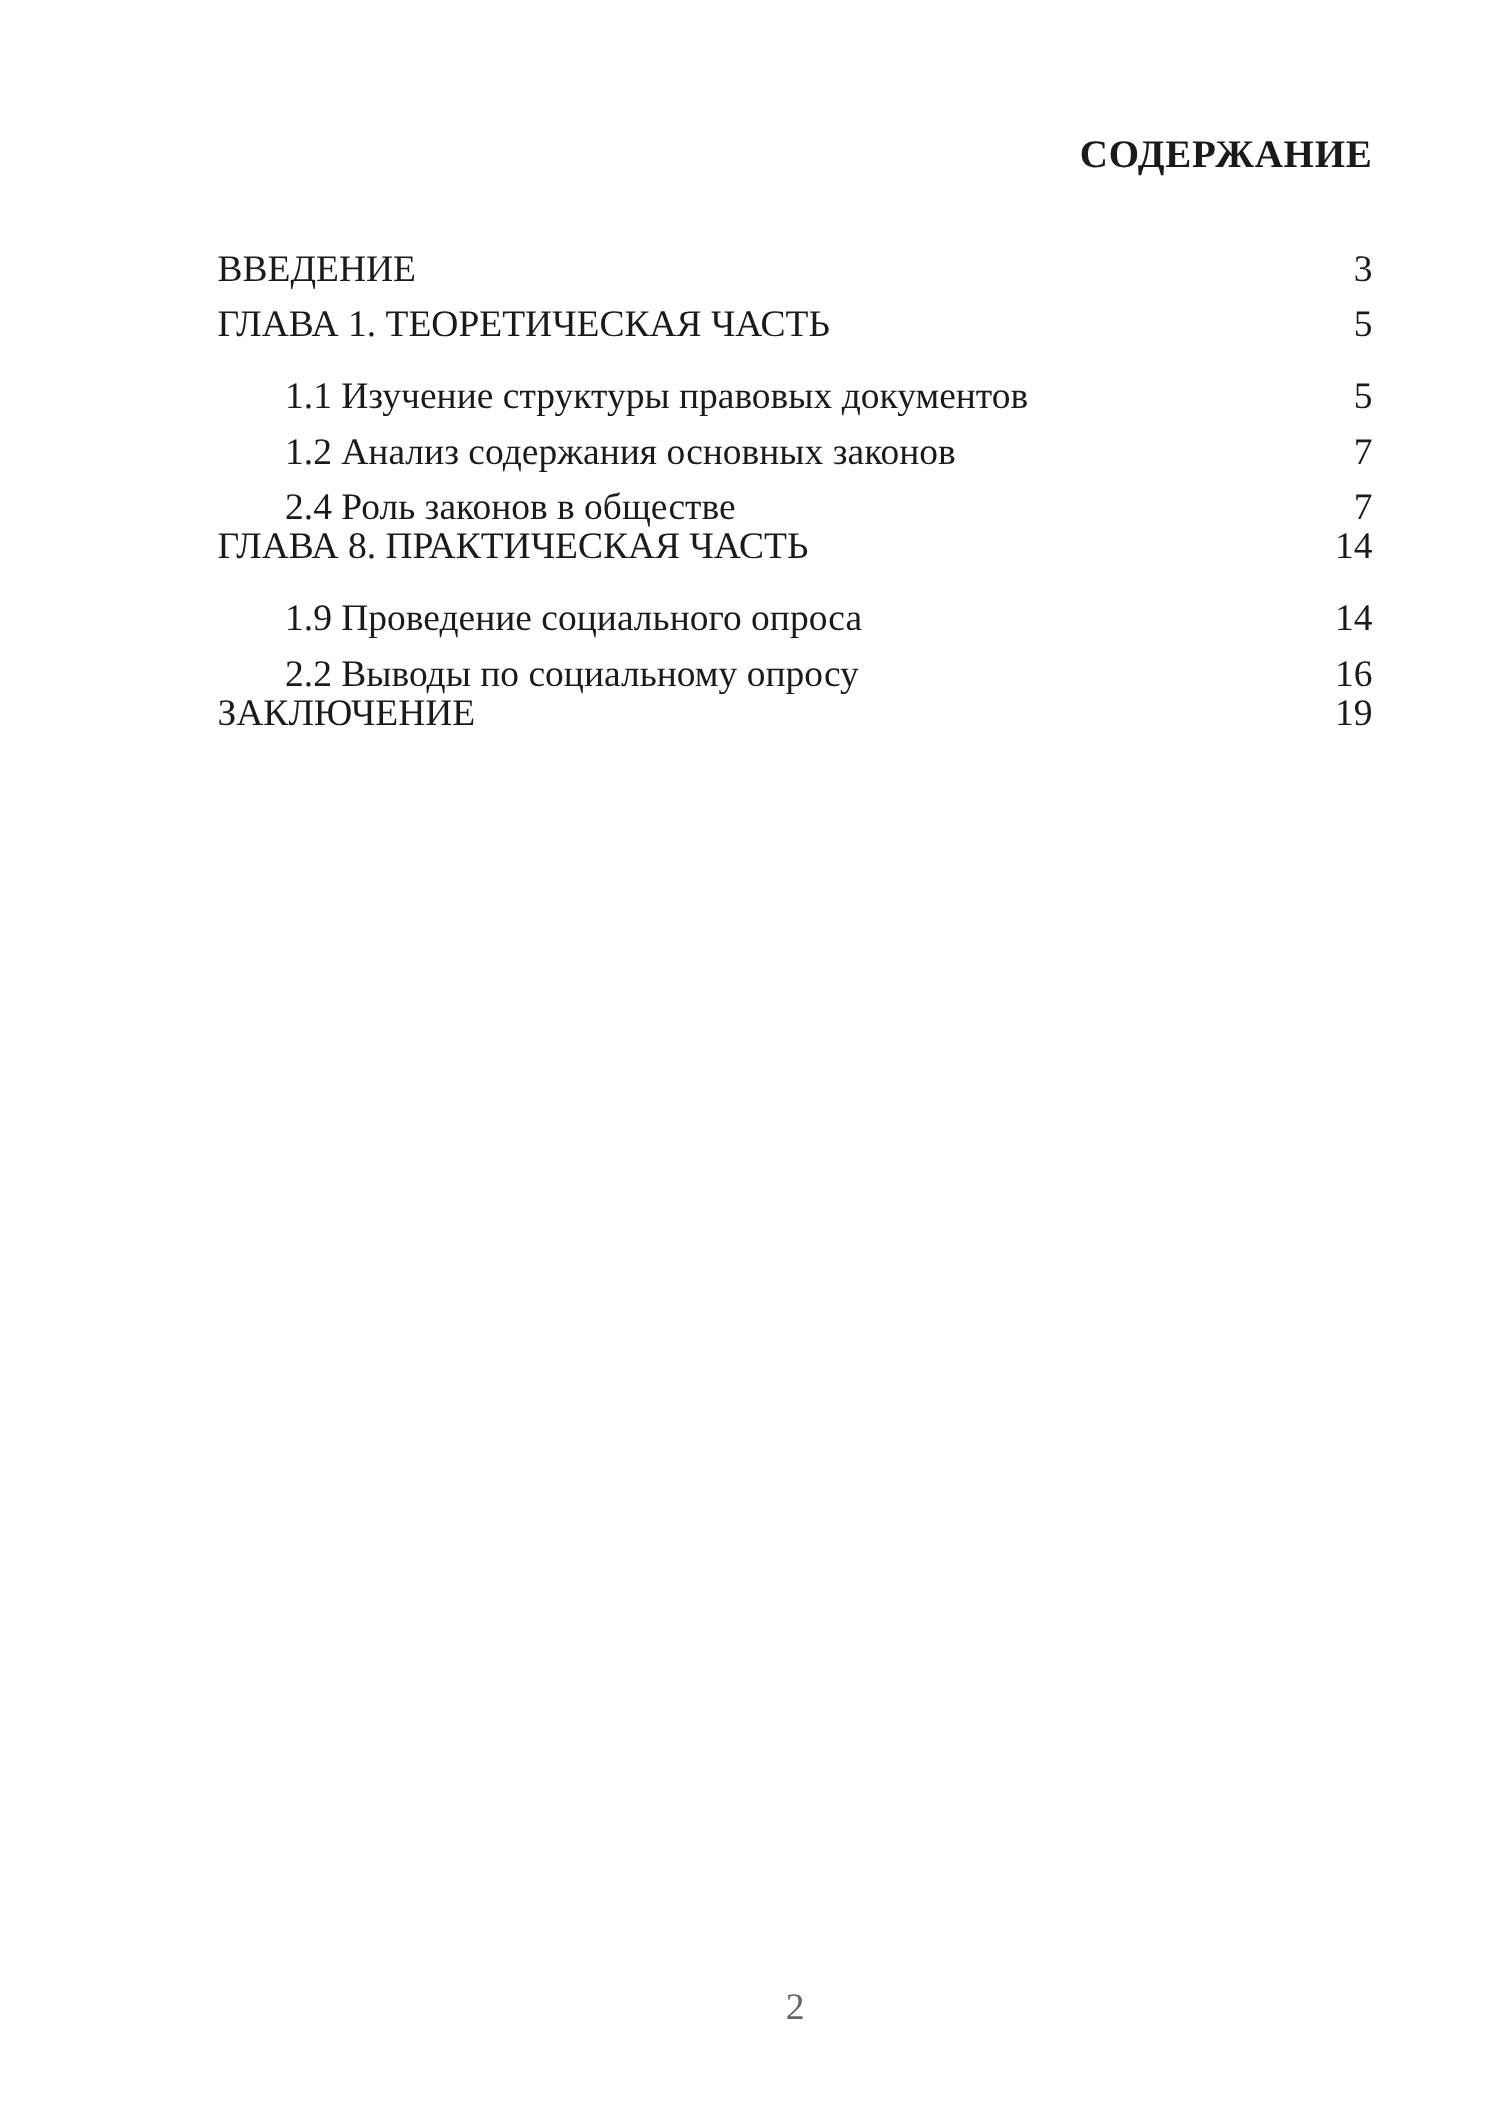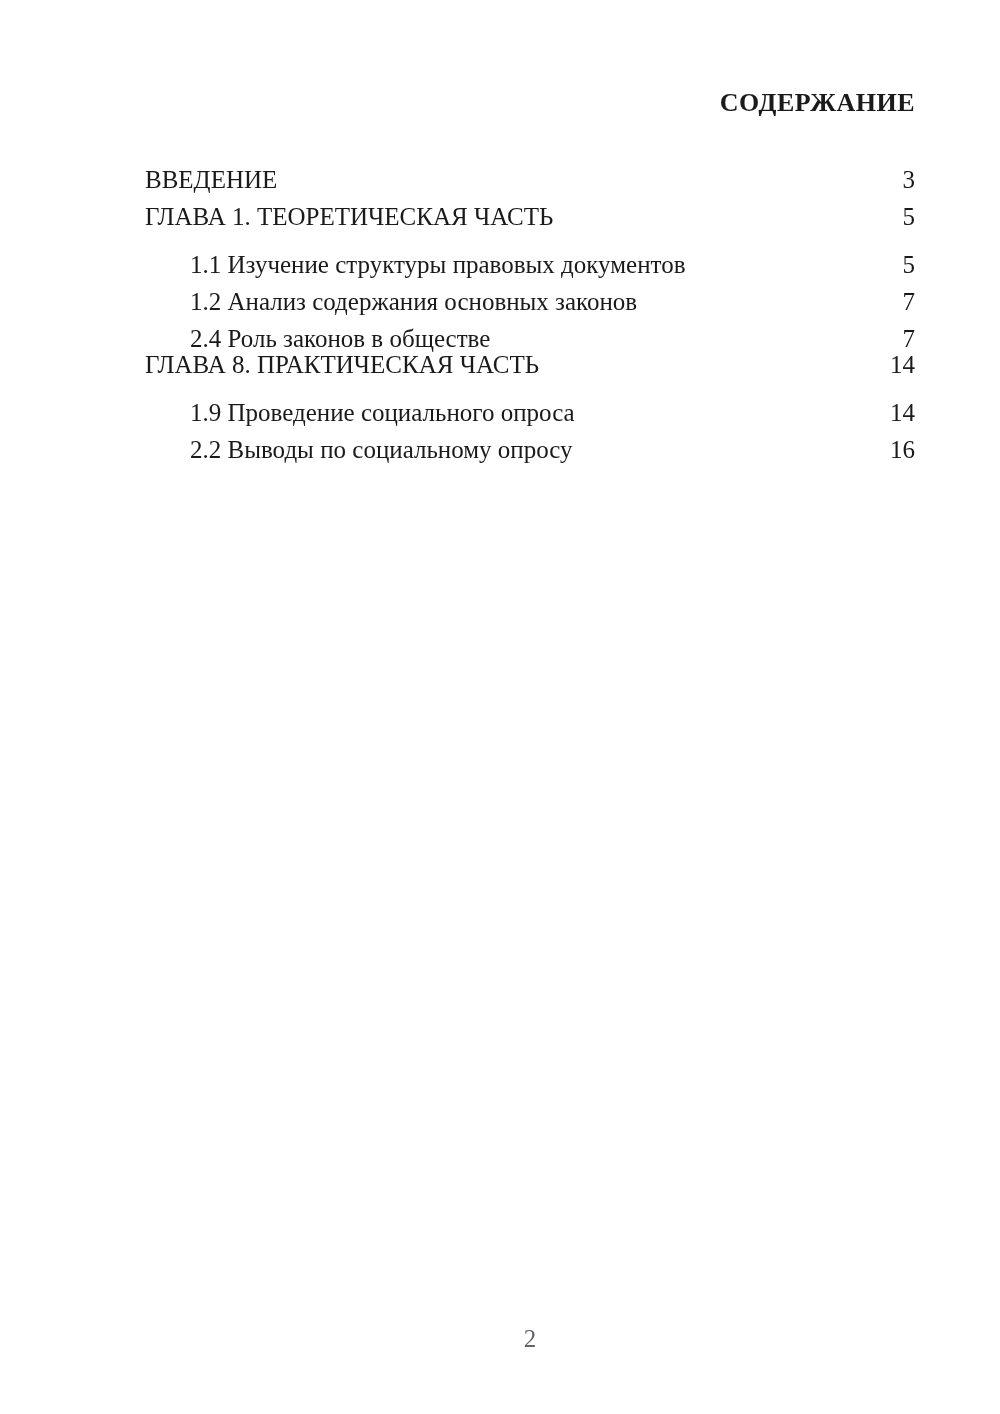--- a/index.html
+++ b/index.html
@@ -111,17 +111,21 @@
   <div class="toc-row indent">
     <span class="toc-label">1.9 Проведение социального опроса</span>
     <span class="toc-page">14</span>
   </div>
 
   <div class="toc-row indent">
     <span class="toc-label">2.2 Выводы по социальному опросу</span>
     <span class="toc-page">16</span>
   </div>
 
+  <div class="toc-row">
+    <span class="toc-label">ЗАКЛЮЧЕНИЕ</span>
+    <span class="toc-page">19</span>
+  </div>
 
 </div>
   </div>
   <div class="page-footer">2</div>
 </div>
 
 </body></html>

